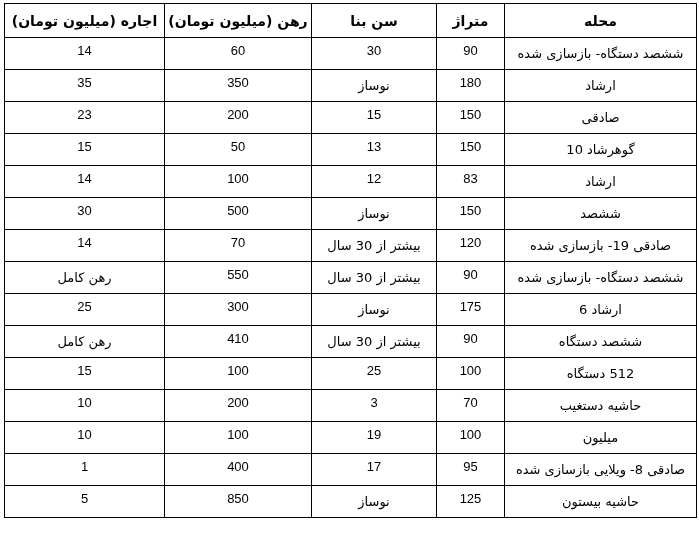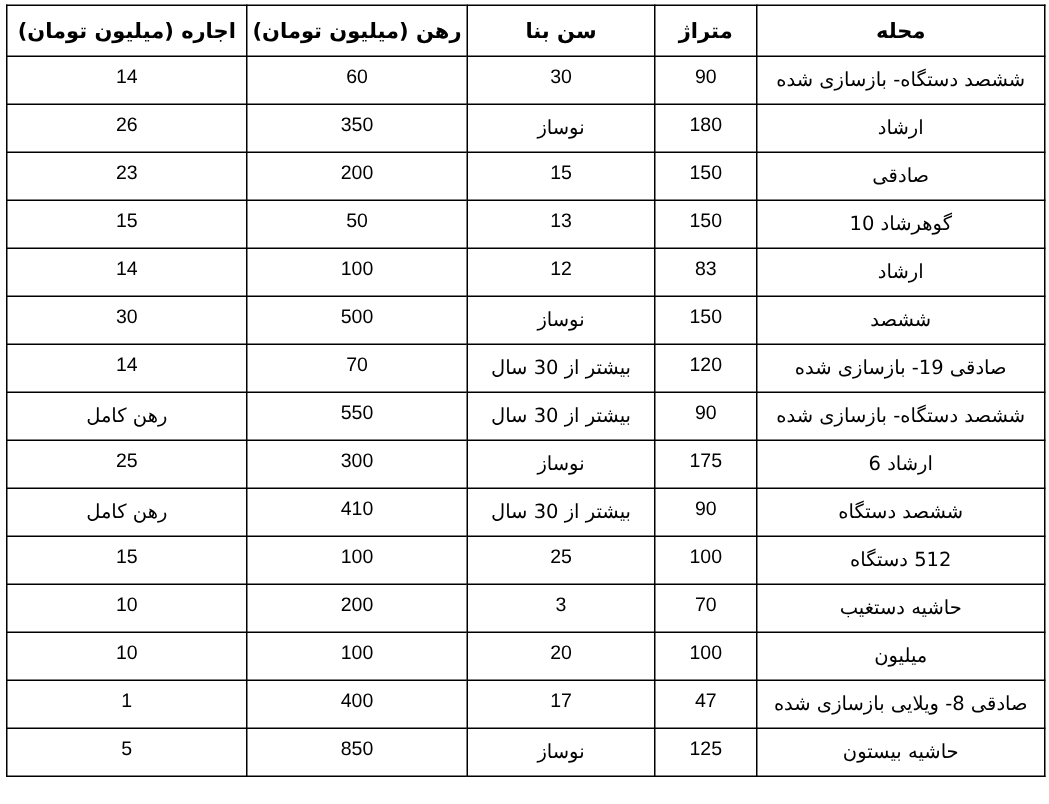--- a/index.html
+++ b/index.html
@@ -87,21 +87,21 @@
           <td>90</td>
           <td>30</td>
           <td>60</td>
           <td>14</td>
         </tr>
         <tr>
           <td class="text-cell">ارشاد</td>
           <td>180</td>
           <td class="text-cell">نوساز</td>
           <td>350</td>
-          <td>26</td>
+          <td>35</td>
         </tr>
         <tr>
           <td class="text-cell">صادقی</td>
           <td>150</td>
           <td>15</td>
           <td>200</td>
           <td>23</td>
         </tr>
         <tr>
           <td class="text-cell">گوهرشاد 10</td>
@@ -162,27 +162,27 @@
         <tr>
           <td class="text-cell">حاشیه دستغیب</td>
           <td>70</td>
           <td>3</td>
           <td>200</td>
           <td>10</td>
         </tr>
         <tr>
           <td class="text-cell">میلیون</td>
           <td>100</td>
-          <td>20</td>
+          <td>19</td>
           <td>100</td>
           <td>10</td>
         </tr>
         <tr>
           <td class="text-cell">صادقی 8- ویلایی بازسازی شده</td>
-          <td>47</td>
+          <td>95</td>
           <td>17</td>
           <td>400</td>
           <td>1</td>
         </tr>
         <tr>
           <td class="text-cell">حاشیه بیستون</td>
           <td>125</td>
           <td class="text-cell">نوساز</td>
           <td>850</td>
           <td>5</td>

